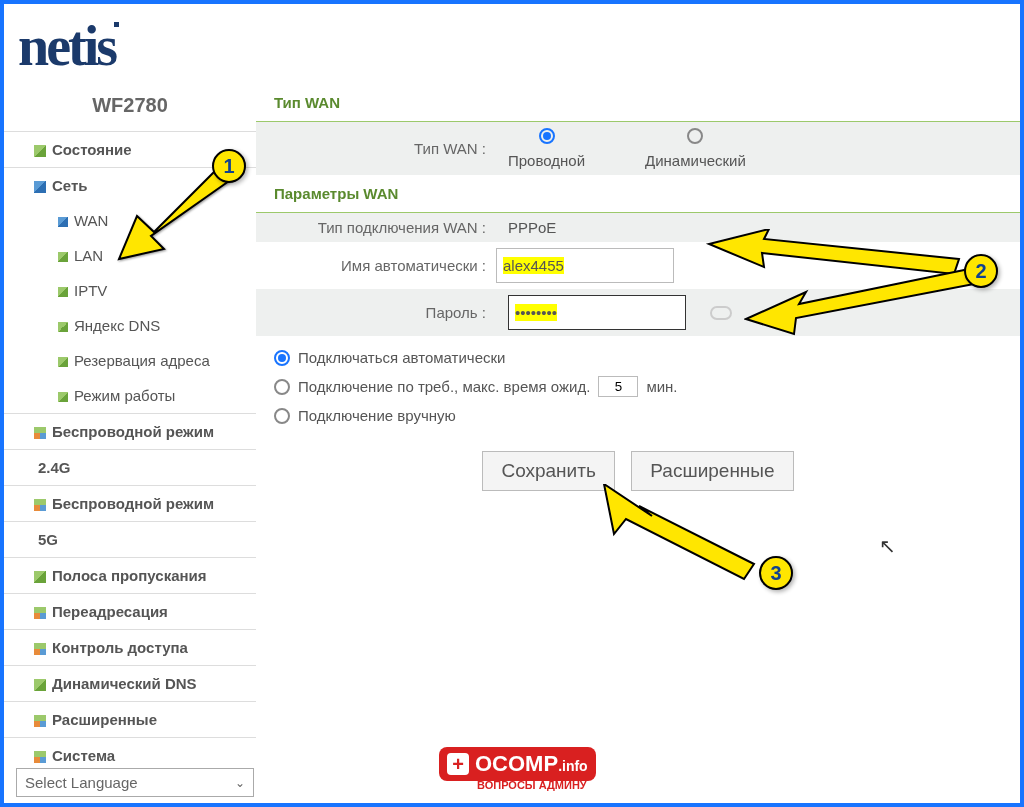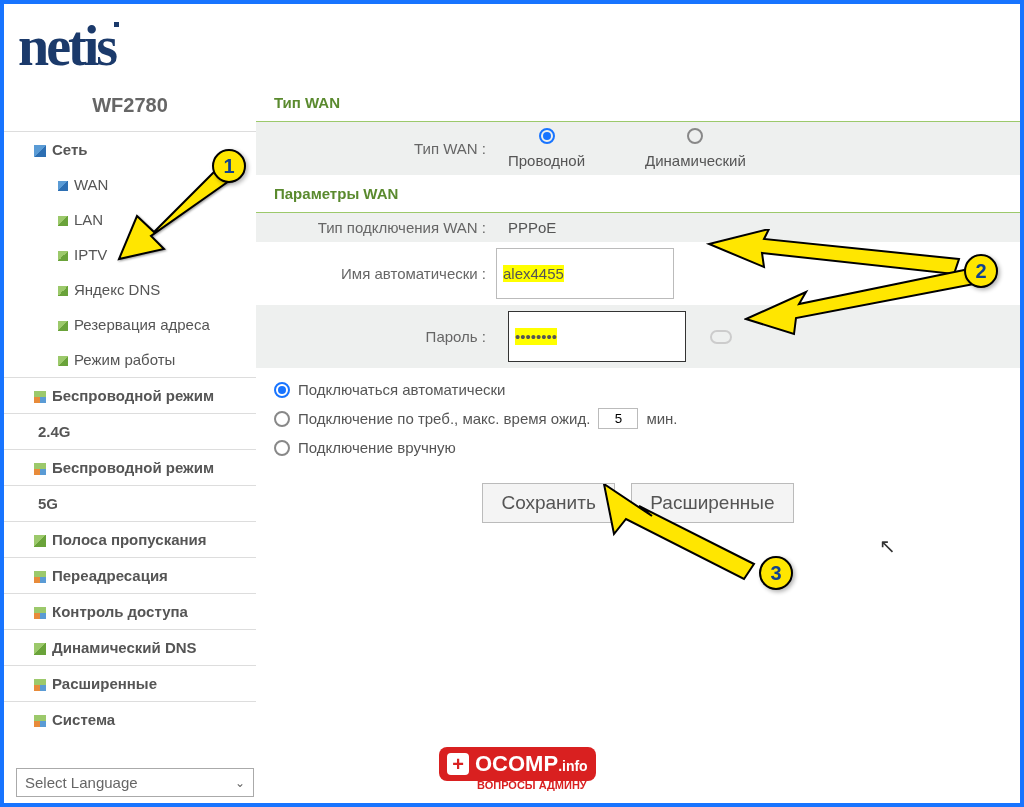--- a/index.html
+++ b/index.html
@@ -24,21 +24,21 @@
 .main { flex: 1; padding: 0; }
 .section-title { color: #5a8a2e; font-weight: bold; font-size: 15px; padding: 10px 18px; border-bottom: 1px solid #9cc96b; }
 .form-row { display: flex; align-items: center; padding: 6px 0; }
 .form-row.grey { background: #eef0ef; gap: 12px; }
 .form-label { width: 240px; text-align: right; color: #666; font-size: 15px; padding-right: 10px; }
 .form-val { flex: 1; display: flex; align-items: center; gap: 20px; color: #555; font-size: 15px; }
 .radio-group { display: flex; align-items: center; gap: 8px; flex-direction: column; }
 .radio-circle { width: 16px; height: 16px; border: 2px solid #888; border-radius: 50%; display: inline-flex; align-items: center; justify-content: center; }
 .radio-circle.blue { border-color: #1874ff; }
 .radio-circle.checked::after { content: ''; width: 8px; height: 8px; background: #1874ff; border-radius: 50%; }
-.text-input { border: 1px solid #bbb; padding: 16px 6px; font-size: 15px; width: 178px; background: #fff; }
+.text-input { border: 1px solid #bbb; padding: 8px 6px; font-size: 15px; width: 178px; background: #fff; }
 .hl { background: #ffff00; }
 .small-input { width: 40px; border: 1px solid #bbb; padding: 2px 4px; text-align: center; }
 .options { padding: 8px 0 8px 18px; }
 .option-row { display: flex; align-items: center; gap: 8px; padding: 5px 0; color: #555; font-size: 15px; }
 .buttons { text-align: center; padding: 14px 0; }
 .btn { display: inline-block; border: 1px solid #bbb; background: #f4f4f4; padding: 8px 18px; font-size: 19px; color: #555; margin: 0 6px; cursor: pointer; }
 .lang-select { position: absolute; bottom: 6px; left: 12px; width: 238px; border: 1px solid #aaa; padding: 5px 8px; font-size: 15px; color: #666; display: flex; justify-content: space-between; align-items: center; background: #fff; }
 .chev { font-size: 12px; }
 .eye-icon { width: 22px; height: 14px; border: 2px solid #ccc; border-radius: 50%/80%; display: inline-block; margin-left: 4px; }
 .cursor { position: absolute; left: 875px; top: 530px; font-size: 20px; color: #333; }
@@ -55,20 +55,21 @@
 <body>
 
 <div class="frame">
   <div class="header">
     <span class="logo">netis</span>
   </div>
   <div class="container">
     <div class="sidebar">
       <div class="model">WF2780</div>
       <div class="menu">
+        <div class="menu-item top"><span class="bullet b-green"></span><span>Состояние</span></div>
         <div class="menu-item top"><span class="bullet b-blue"></span><span>Сеть</span></div>
         <div class="menu-item sub"><span class="bullet b-small b-blue"></span><span>WAN</span></div>
         <div class="menu-item sub"><span class="bullet b-small b-green"></span><span>LAN</span></div>
         <div class="menu-item sub"><span class="bullet b-small b-green"></span><span>IPTV</span></div>
         <div class="menu-item sub"><span class="bullet b-small b-green"></span><span>Яндекс DNS</span></div>
         <div class="menu-item sub"><span class="bullet b-small b-green"></span><span>Резервация адреса</span></div>
         <div class="menu-item sub"><span class="bullet b-small b-green"></span><span>Режим работы</span></div>
         <div class="menu-item top"><span class="bullet b-multi"></span><span>Беспроводной режим</span></div>
         <div class="menu-item subhead"><span>2.4G</span></div>
         <div class="menu-item top"><span class="bullet b-multi"></span><span>Беспроводной режим</span></div>

